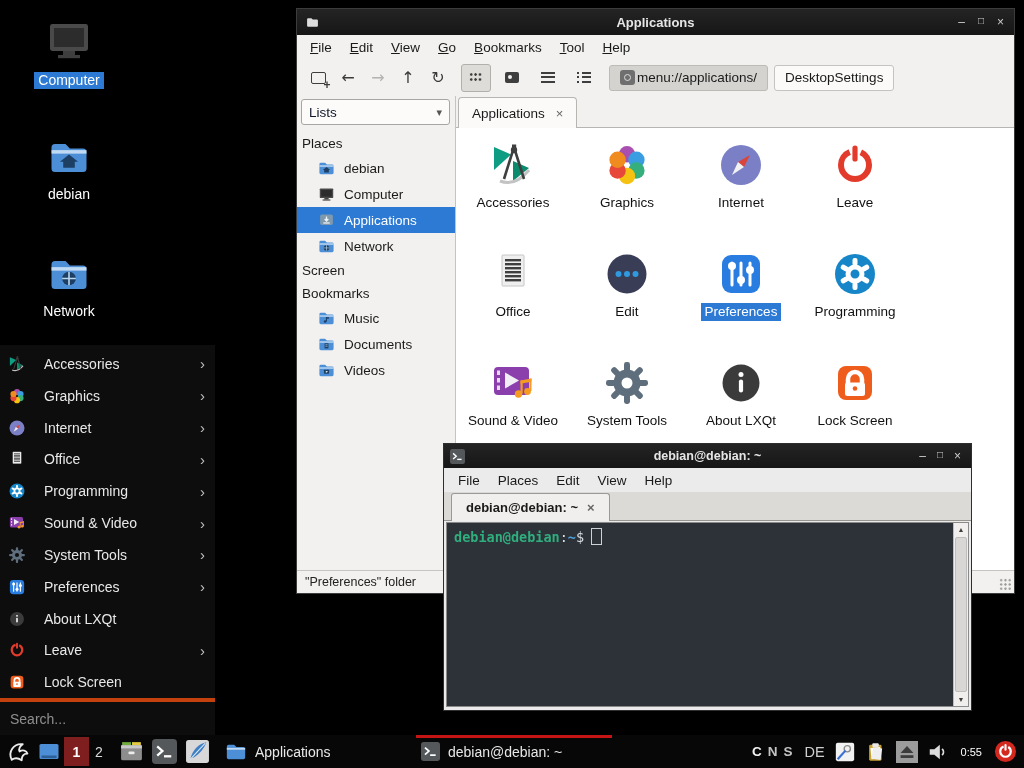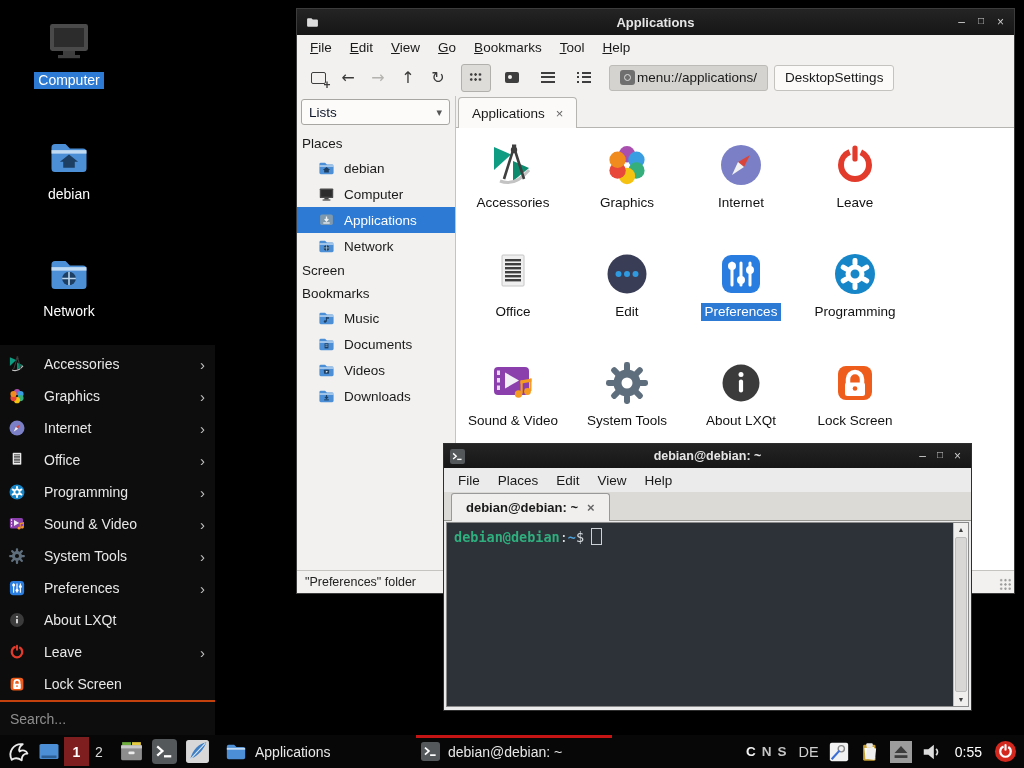--- a/index.html
+++ b/index.html
@@ -14,21 +14,21 @@
   .desk-icon .dlabel{padding:0 4px;line-height:1.2}
   .desk-icon .dlabel.sel{background:#2d7ad4}
 
   
   .startmenu{position:absolute;left:0;top:345px;width:215px;height:390px;background:#0d0d0d;z-index:40;
              display:flex;flex-direction:column;padding-top:3px;box-sizing:border-box}
   .menu-item{height:32px;display:flex;align-items:center;padding:0 10px 0 8px;color:#e8e8e8;font-size:14px}
   .mi-icon{width:18px;height:18px;margin-right:18px}
   .subarrow{margin-left:auto;color:#c0c0c0;font-size:15px;line-height:1}
   .subarrow::before{content:"›"}
-  .menu-search{margin-top:auto;border-top:2px solid #c2410c;height:33px;display:flex;align-items:center}
+  .menu-search{margin-top:auto;border-top:4px solid #c2410c;height:33px;display:flex;align-items:center}
   .menu-search input{background:transparent;border:none;outline:none;color:#bdbdbd;font-size:14px;
                      font-family:"Liberation Sans",sans-serif;padding:0 10px;width:100%}
   .menu-search input::placeholder{color:#8f8f8f}
 
   
   .titlebar{background:linear-gradient(#242424,#161616);display:flex;align-items:center;position:relative;color:#e6e6e6}
   .tb-title{position:absolute;left:60px;right:60px;text-align:center;font-weight:bold;font-size:13px;
             white-space:nowrap;overflow:hidden}
   .tb-btns{margin-left:auto;display:flex;gap:13px;padding-right:10px;font-size:12px;color:#cfcfcf;z-index:1}
   .tb-btns span{cursor:default;line-height:1}
@@ -132,21 +132,21 @@
         position:relative;white-space:nowrap;overflow:hidden}
   .task.first{margin-left:10px}
   .task .t-icon{width:22px;height:22px}
   .task .t-icon.small{width:19px;height:19px}
   .task.active::before{content:'';position:absolute;top:0;left:0;right:0;height:3px;background:#c41414}
   .tray{margin-left:auto;display:flex;align-items:center;gap:9px;padding-right:7px}
   .kbd{display:flex;gap:6px;font-weight:bold;font-size:13.5px}
   .kbd .on{color:#f2f2f2}.kbd .off{color:#c4c4c4}
   .layout{color:#cfcfcf;font-size:14.5px;margin-left:3px}
   .tray .ticon{width:22px;height:22px}
-  .clock{font-size:14px;color:#fff;margin:0 3px}
+  .clock{font-size:11px;color:#fff;margin:0 3px}
   .tk-power{width:23px;height:23px}
 </style>
 </head>
 <body>
 
 <div class="desk-icon" style="left:23px;top:17px">
   <span style="width:54px;height:48px" data-icon="monitor-dark">
       <svg viewBox="0 0 24 24">
   <rect x="2.5" y="3.5" width="19" height="13.5" rx="1.2" fill="#4a4a4a"></rect>
   <rect x="4.5" y="5.5" width="15" height="9.5" fill="#2c2c2c"></rect>
@@ -473,31 +473,20 @@
           <span class="ti-icon" data-icon="folder-video">
               <svg viewBox="0 0 24 24">
   <path d="M2 6 q0-2 2-2 h6 l2.5 2.5 H20 q2 0 2 2 V18 q0 2-2 2 H4 q-2 0-2-2 Z" fill="#4d8fd6"></path>
   <rect x="2" y="7.5" width="20" height="2" fill="#d6e7f8" opacity="0.85"></rect>
   <rect x="8.4" y="10.8" width="7.2" height="5.8" rx="0.9" fill="#1c3f63"></rect>
   <polygon points="11,12.2 14.3,13.7 11,15.2" fill="#e8f1fa"></polygon>
 </svg>
             </span>
           <span>Videos</span>
         </div>
-        <div class="tree-item">
-          <span class="ti-icon" data-icon="folder-down">
-              <svg viewBox="0 0 24 24">
-  <path d="M2 6 q0-2 2-2 h6 l2.5 2.5 H20 q2 0 2 2 V18 q0 2-2 2 H4 q-2 0-2-2 Z" fill="#4d8fd6"></path>
-  <rect x="2" y="7.5" width="20" height="2" fill="#d6e7f8" opacity="0.85"></rect>
-  <path d="M12 9.8 v4.6 M9.7 12.6 L12 14.9 l2.3-2.3" stroke="#1c3f63" stroke-width="1.5" fill="none"></path>
-  <rect x="8.7" y="16" width="6.6" height="1.5" fill="#1c3f63"></rect>
-</svg>
-            </span>
-          <span>Downloads</span>
-        </div>
       </div>
     </div>
     <div class="mainpane">
       <div class="tabrow">
         <span class="fm-tab">
           <span>Applications</span>
           <span class="tabclose">×</span>
         </span>
       </div>
       <div class="view">

